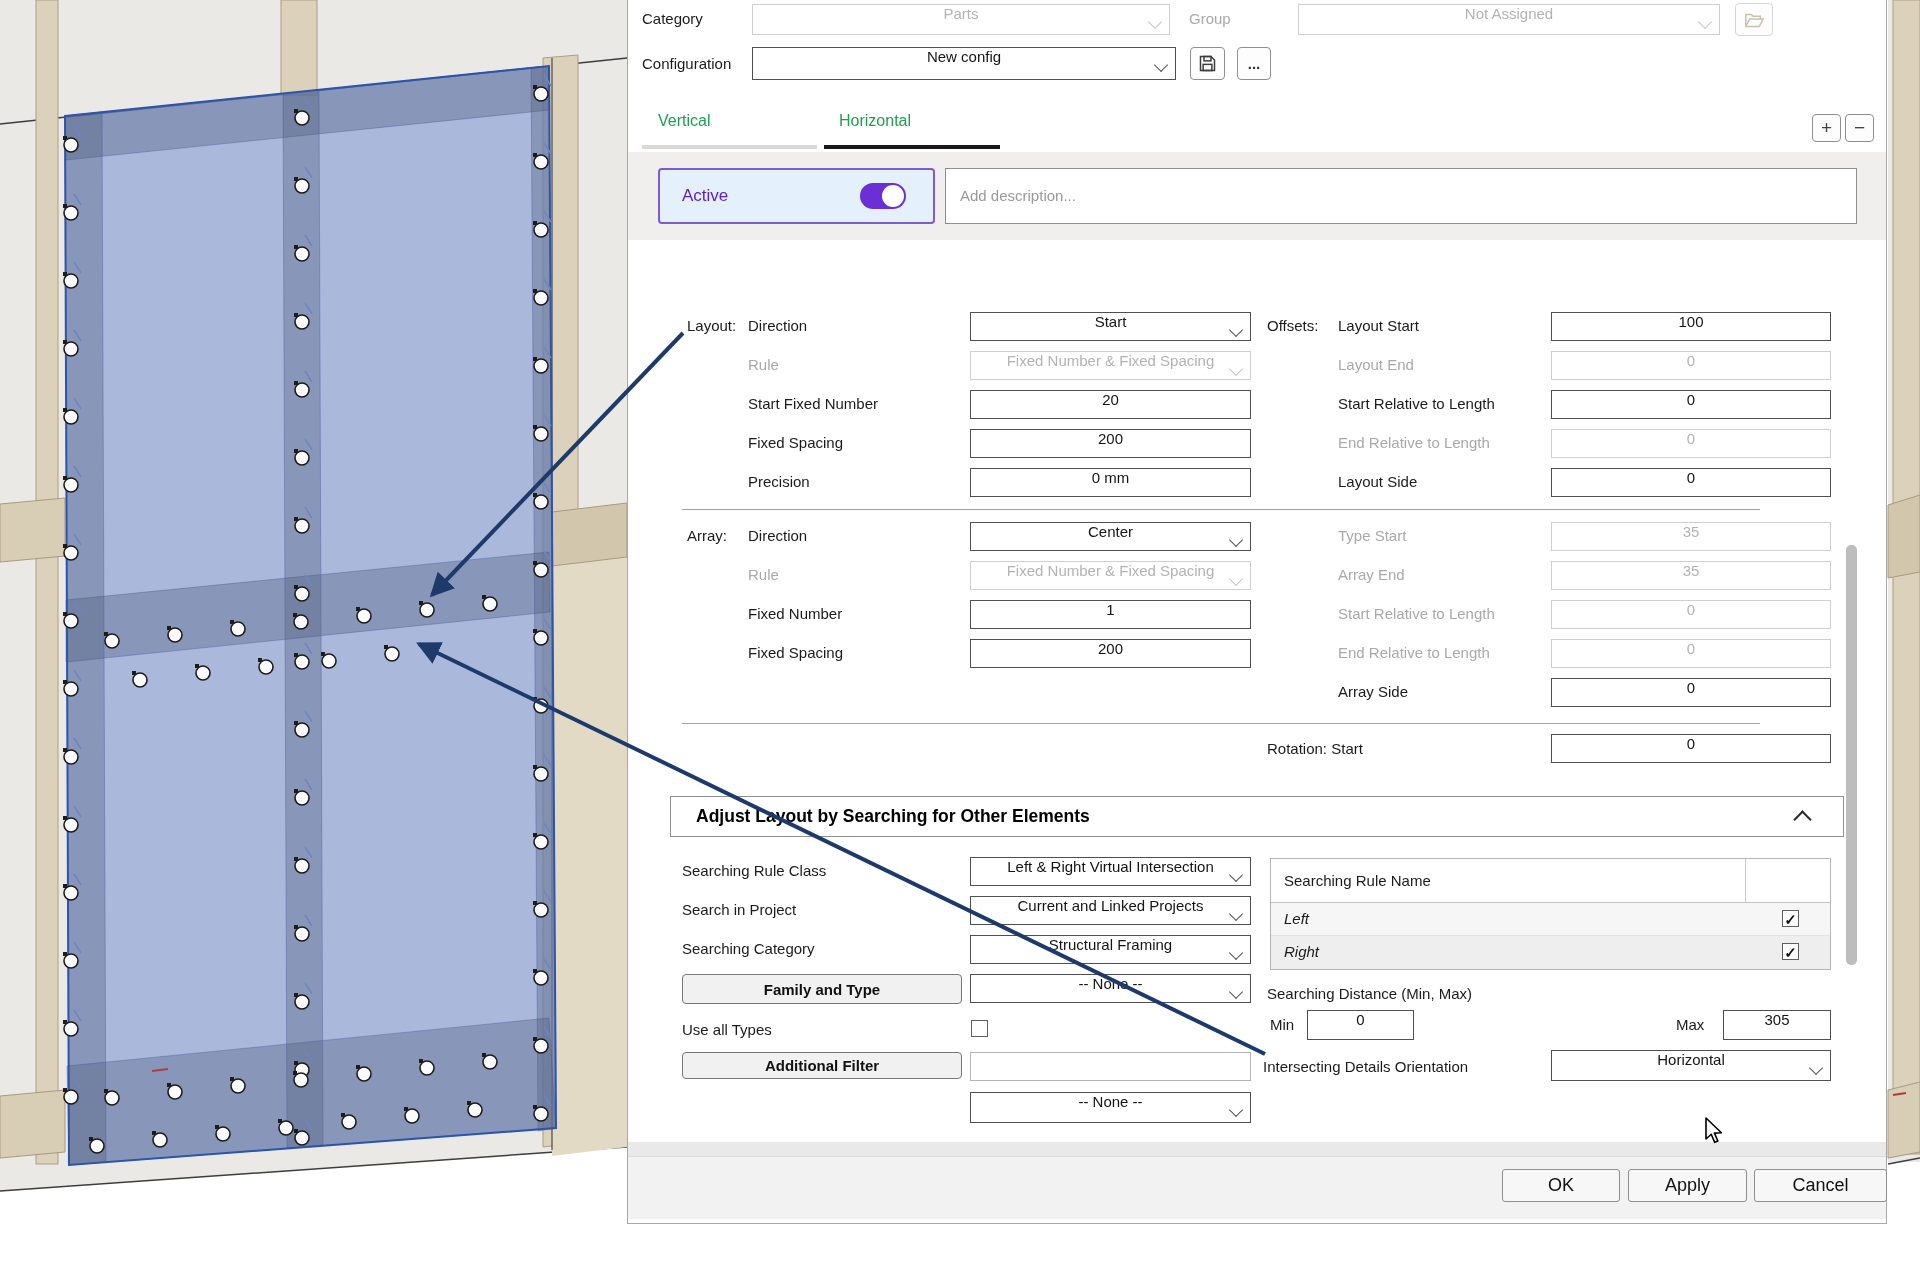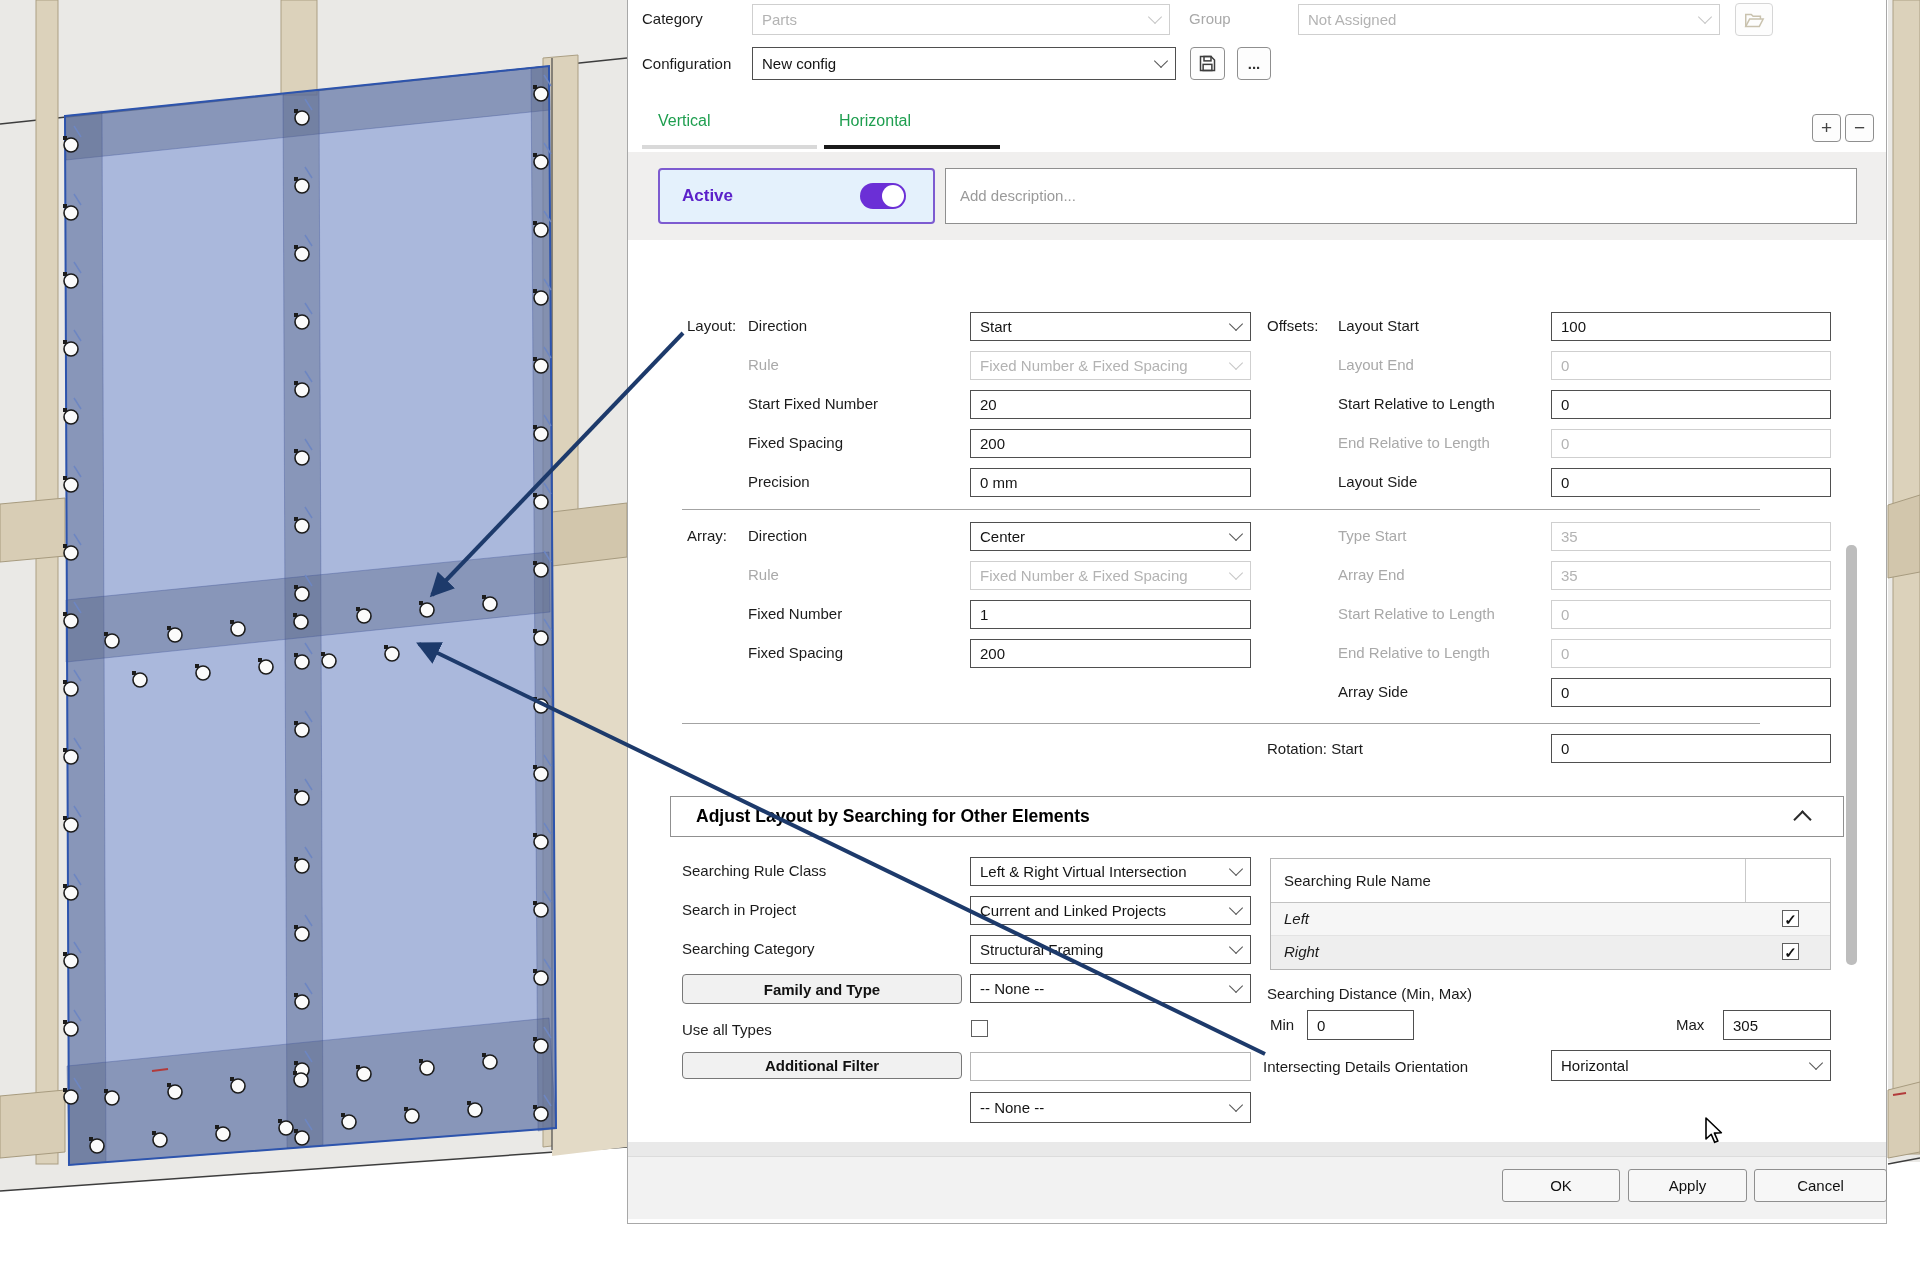--- a/index.html
+++ b/index.html
@@ -4,41 +4,41 @@
 <style>
   html,body{margin:0;padding:0;background:#fff;}
   #app{position:relative;width:1920px;height:1273px;background:#fff;overflow:hidden;
        font-family:"Liberation Sans",sans-serif;}
   svg{display:block;}
   .abs{position:absolute;}
   .lbl{position:absolute;font-size:15px;color:#1b1b1b;white-space:nowrap;}
   .lbl.dim{color:#a9a9a9;}
   .ctl{position:absolute;height:29px;background:#fff;border:1px solid #4f4f4f;
        display:flex;align-items:center;padding:0 9px;font-size:15px;color:#141414;
-       box-sizing:border-box;white-space:nowrap;overflow:hidden;}
+       box-sizing:border-box;white-space:nowrap;overflow:hidden;flex-direction:column;}
   .ctl.dis{border-color:#cfcfcf;color:#b3b3b3;}
   .ctl.lt{border-color:#b4b4b4;}
   .chev{width:9px;height:9px;border-right:1.8px solid #555;border-bottom:1.8px solid #555;
         transform:rotate(45deg);margin-left:auto;margin-top:-5px;flex:none;}
   .ctl.dis .chev{border-color:#c6c6c6;}
   .tab{position:absolute;color:#1e9e4f;font-size:16px;cursor:pointer;}
   .sec{position:absolute;background:#fff;border:1px solid #909090;display:flex;align-items:center;box-sizing:border-box;}
   .sec-t{margin-left:25px;font-size:17.5px;font-weight:bold;color:#000;}
   .chev-up{margin-left:auto;margin-right:34px;width:11px;height:11px;margin-top:5px;
         border-left:2.4px solid #2b2b2b;border-top:2.4px solid #2b2b2b;transform:rotate(45deg);}
   .hr{position:absolute;height:1px;background:#a3a3a3;}
   .gbtn{position:absolute;background:#f1f1f1;border:1px solid #787878;border-radius:4px;
         font-weight:bold;font-size:15px;color:#111;display:flex;align-items:center;
         justify-content:center;box-sizing:border-box;cursor:pointer;}
   .gbtn2{position:absolute;background:#fdfdfd;border:1px solid #8f8f8f;border-radius:4px;
         display:flex;align-items:center;justify-content:center;box-sizing:border-box;
         font-size:15px;color:#444;cursor:pointer;}
   .gbtn2.faded{border-color:#d6d6d6;color:#c9c2ae;cursor:default;}
   .fbtn{position:absolute;top:1169px;height:33px;background:#f7f7f7;border:1px solid #8f8f8f;
-        border-radius:3px;font-size:15px;color:#111;display:flex;align-items:center;
+        border-radius:3px;font-size:18px;color:#111;display:flex;align-items:center;
         justify-content:center;box-sizing:border-box;cursor:pointer;}
   .cb{position:absolute;width:17px;height:17px;background:#fff;border:1px solid #5f5f5f;
       box-sizing:border-box;text-align:center;cursor:pointer;}
   .cb.on::after{content:"\2713";font-size:15px;font-weight:bold;color:#101010;line-height:15px;}
   .toggle{position:absolute;width:46px;height:26px;border-radius:13px;background:#c9c9c9;cursor:pointer;}
   .toggle::after{content:"";position:absolute;left:2px;top:2px;width:22px;height:22px;border-radius:50%;background:#fff;}
   .toggle.on{background:#6b2fd6;}
   .toggle.on::after{left:auto;right:2px;}
   .tbl{position:absolute;border:1px solid #b5b5b5;background:#fff;box-sizing:border-box;}
   .tbl-h{position:relative;height:44px;border-bottom:1px solid #c2c2c2;box-sizing:border-box;}
@@ -324,21 +324,21 @@
 
     <span class="tab" style="left:658px;top:112px">Vertical</span>
     <span class="tab" style="left:839px;top:112px">Horizontal</span>
     <div class="abs" style="left:642px;top:145px;width:175px;height:4px;background:#d9d9d9"></div>
     <div class="abs" style="left:824px;top:145px;width:176px;height:4px;background:#1a1a1a"></div>
     <div class="gbtn2" style="left:1812px;top:114px;width:29px;height:28px;font-size:19px">+</div>
     <div class="gbtn2" style="left:1845px;top:114px;width:29px;height:28px;font-size:19px">−</div>
 
     <div class="abs" style="left:628px;top:152px;width:1258px;height:88px;background:#f0efee"></div>
     <div class="abs" style="left:658px;top:168px;width:277px;height:56px;background:#e4f1fc;border:2px solid #7d5bd0;border-radius:4px;box-sizing:border-box"></div>
-    <span class="lbl" style="left:682px;top:186px;font-size:17px;font-weight:bold;color:#5b21c9">Active</span>
+    <span class="lbl" style="left:682px;top:186px;font-size:17px;font-weight:normal;color:#5b21c9">Active</span>
     <div class="toggle on" style="left:860px;top:183px"></div>
     <div class="abs" style="left:945px;top:168px;width:912px;height:56px;background:#fff;border:1.5px solid #8f8f8f;box-sizing:border-box">
       <span class="lbl" style="left:14px;top:18px;color:#9a9a9a">Add description...</span>
     </div>
 
 
     <span class="lbl" style="left:687px;top:317px">Layout:</span>
     <span class="lbl" style="left:748px;top:317px">Direction</span>
     <div class="ctl" style="left:970px;top:312px;width:281px">
       <span>Start</span>

